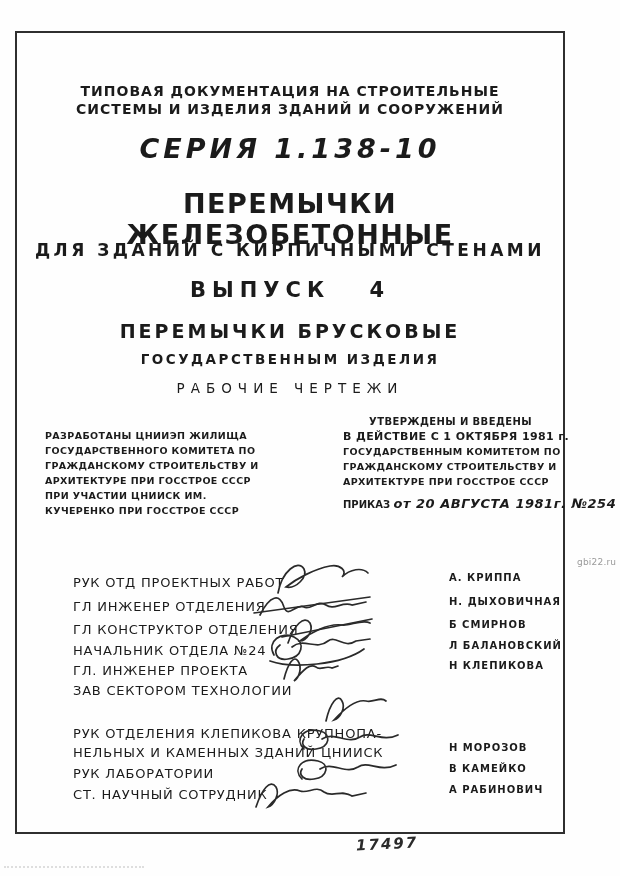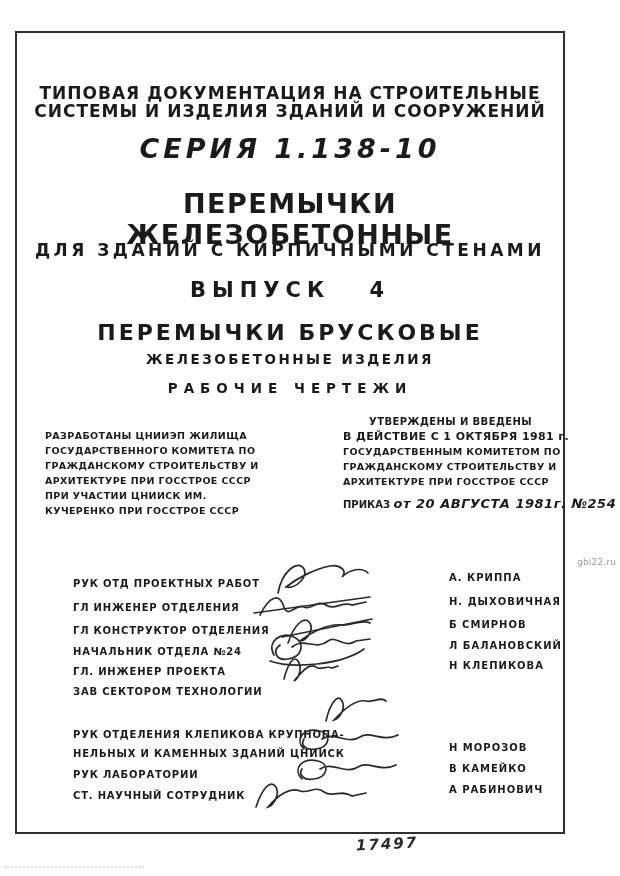--- a/index.html
+++ b/index.html
@@ -7,36 +7,36 @@
     position:relative; width:620px; height:876px;
     background:#fefefe; overflow:hidden;
     font-family:"DejaVu Sans", sans-serif; color:#1b1b1b;
   }
   .frame {
     position:absolute; left:15px; top:31px; width:546px; height:799px;
     border:2px solid #2f2f2f;
   }
   .abs { position:absolute; }
   .ctr { left:0; right:0; text-align:center; }
-  .hdr-line { font-size:17px; font-weight:bold; letter-spacing:1px; }
+  .hdr-line { font-size:14px; font-weight:bold; letter-spacing:1px; }
   .series   { font-size:27px; font-weight:bold; letter-spacing:4px;font-style:italic; }
   .title-main { font-size:27px; font-weight:bold; letter-spacing:1.5px; }
   .title-sub  { font-size:17px; font-weight:bold; letter-spacing:3.5px; }
   .issue      { font-size:21px; font-weight:bold; letter-spacing:6px; word-spacing:26px; }
-  .section    { font-size:22px; font-weight:bold; letter-spacing:3px; }
+  .section    { font-size:19px; font-weight:bold; letter-spacing:3px; }
   .subsection { font-size:13.5px; font-weight:bold; letter-spacing:2.5px; }
-  .doctype    { font-size:13.5px; font-weight:bold; letter-spacing:6px; }
+  .doctype    { font-size:13.5px; font-weight:normal; letter-spacing:6px; }
   .col { font-size:9.5px; font-weight:bold; letter-spacing:0.4px; line-height:15px; }
   .col div { white-space:nowrap; }
   .approved-l0 { text-align:center; font-size:10px; }
   .approved-l1 { font-size:11px; }
   .order { font-size:10px; font-weight:bold; white-space:nowrap; }
   .order .order-value { font-size:13px; font-style:italic; letter-spacing:0.5px; }
   .sig-row { position:absolute; left:56px; right:10px; height:16px; }
-  .sig-title { font-size:10px; font-weight:bold; letter-spacing:0.8px; white-space:nowrap; }
+  .sig-title { font-size:13px; font-weight:normal; letter-spacing:0.8px; white-space:nowrap; }
   .sig-name  { position:absolute; left:376px; top:0; font-size:10px; font-weight:bold; letter-spacing:1px; white-space:nowrap; }
   .sig-svg { position:absolute; left:213px; top:522px; pointer-events:none; }
   .sig-svg path { fill:none; stroke:#2a2a2a; stroke-width:1.7; stroke-linecap:round; }
   .watermark { position:absolute; left:577px; top:557px; font-size:9px; color:#9a9a9a; letter-spacing:0.2px; }
   .doc-number { position:absolute; left:356px; top:835px; font-size:15px; font-style:italic;
                 font-weight:bold; letter-spacing:2px; transform:rotate(-3deg); color:#2a2a2a; }
   .scan-marks { position:absolute; left:4px; top:866px; width:140px; border-top:2px dotted #c9c9c9; opacity:0.6; }
 </style>
 </head>
 <body>
@@ -46,21 +46,21 @@
   <div class="frame">
 
     <div class="abs ctr hdr-line" style="top:50px">ТИПОВАЯ ДОКУМЕНТАЦИЯ НА СТРОИТЕЛЬНЫЕ</div>
     <div class="abs ctr hdr-line" style="top:68px">СИСТЕМЫ И ИЗДЕЛИЯ ЗДАНИЙ И СООРУЖЕНИЙ</div>
     <div class="abs ctr series" style="top:100px">СЕРИЯ 1.138-10</div>
 
     <div class="abs ctr title-main" style="top:155px">ПЕРЕМЫЧКИ ЖЕЛЕЗОБЕТОННЫЕ</div>
     <div class="abs ctr title-sub" style="top:207px">ДЛЯ ЗДАНИЙ С КИРПИЧНЫМИ СТЕНАМИ</div>
     <div class="abs ctr issue" style="top:245px">ВЫПУСК 4</div>
     <div class="abs ctr section" style="top:287px">ПЕРЕМЫЧКИ БРУСКОВЫЕ</div>
-    <div class="abs ctr subsection" style="top:318px">ЖЕЛЕЗОБЕТОННЫЕ ИЗДЕЛИЯ</div>
+    <div class="abs ctr subsection" style="top:318px">ГОСУДАРСТВЕННЫМ ИЗДЕЛИЯ</div>
     <div class="abs ctr doctype" style="top:347px">РАБОЧИЕ ЧЕРТЕЖИ</div>
 
     <div class="abs col" style="left:28px; top:395px; width:210px">
       <div>РАЗРАБОТАНЫ ЦНИИЭП ЖИЛИЩА</div>
       <div>ГОСУДАРСТВЕННОГО КОМИТЕТА ПО</div>
       <div>ГРАЖДАНСКОМУ СТРОИТЕЛЬСТВУ И</div>
       <div>АРХИТЕКТУРЕ ПРИ ГОССТРОЕ СССР</div>
       <div>ПРИ УЧАСТИИ ЦНИИСК ИМ.</div>
       <div>КУЧЕРЕНКО ПРИ ГОССТРОЕ СССР</div>
     </div>

